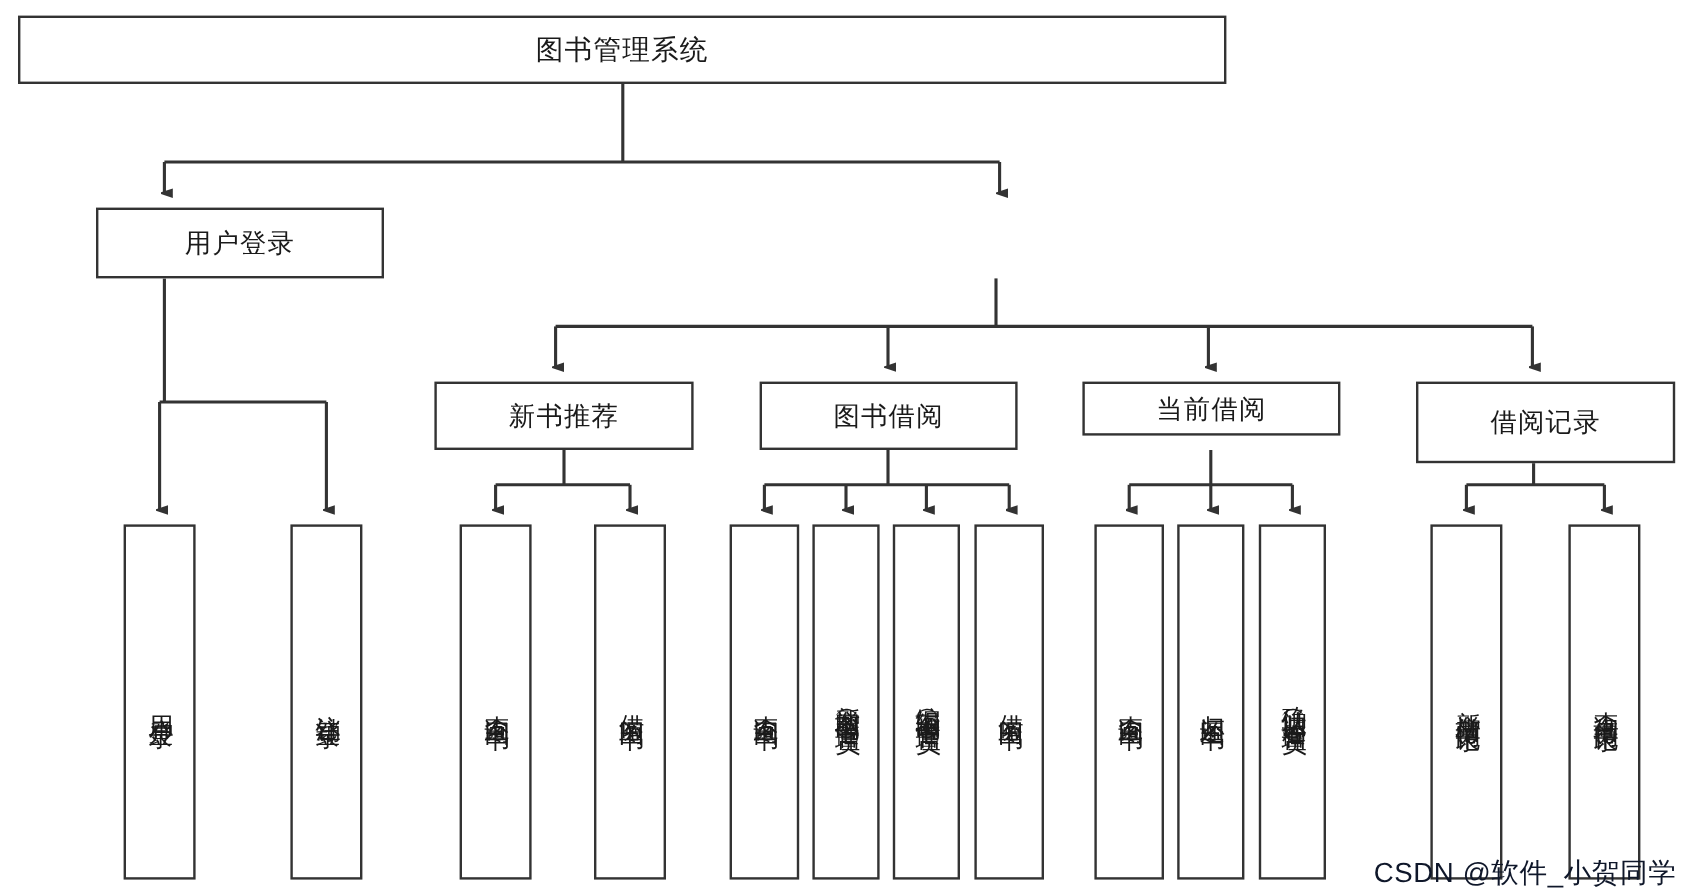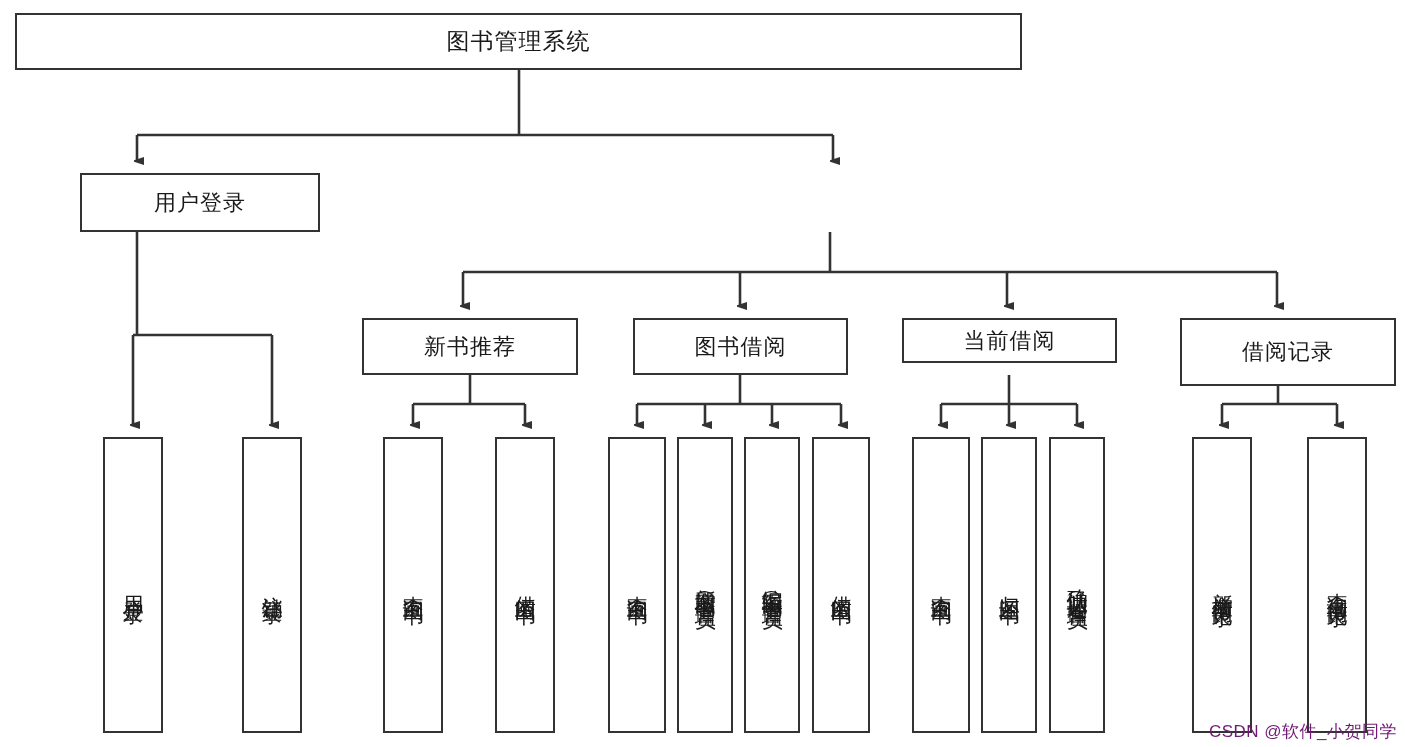--- a/index.html
+++ b/index.html
@@ -42,22 +42,22 @@
     -webkit-writing-mode:vertical-rl;
     line-height:1.08;
     letter-spacing:3px;
     white-space:nowrap;
   }
 
   .watermark{
     position:absolute;
     right:8px;
     bottom:4px;
-    font-size:17px;
-    color:#701a75;
+    font-size:23px;
+    color:#0f172a;
     white-space:nowrap;
     letter-spacing:0.5px;
   }
 </style>
 </head>
 <body>
 
 <div id="canvas">
 
   <svg class="edges" viewBox="0 0 1405 747" xmlns="http://www.w3.org/2000/svg">

